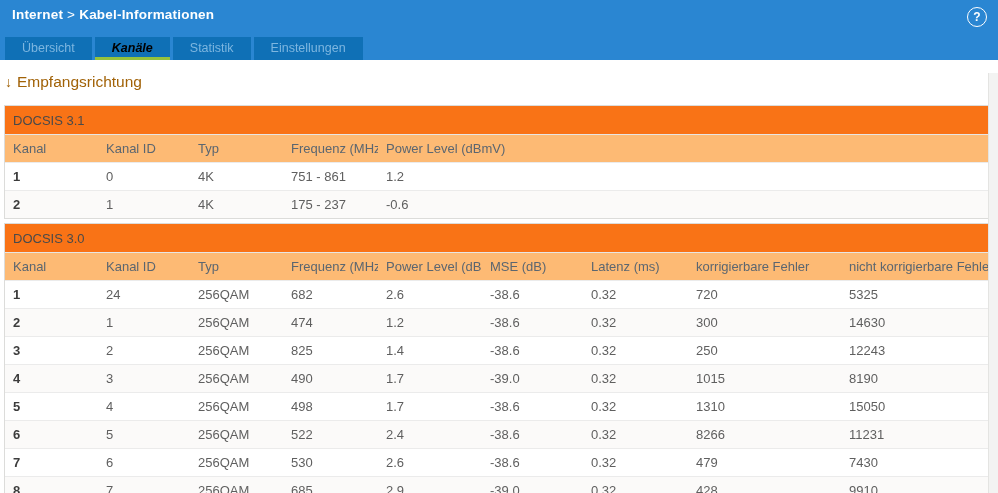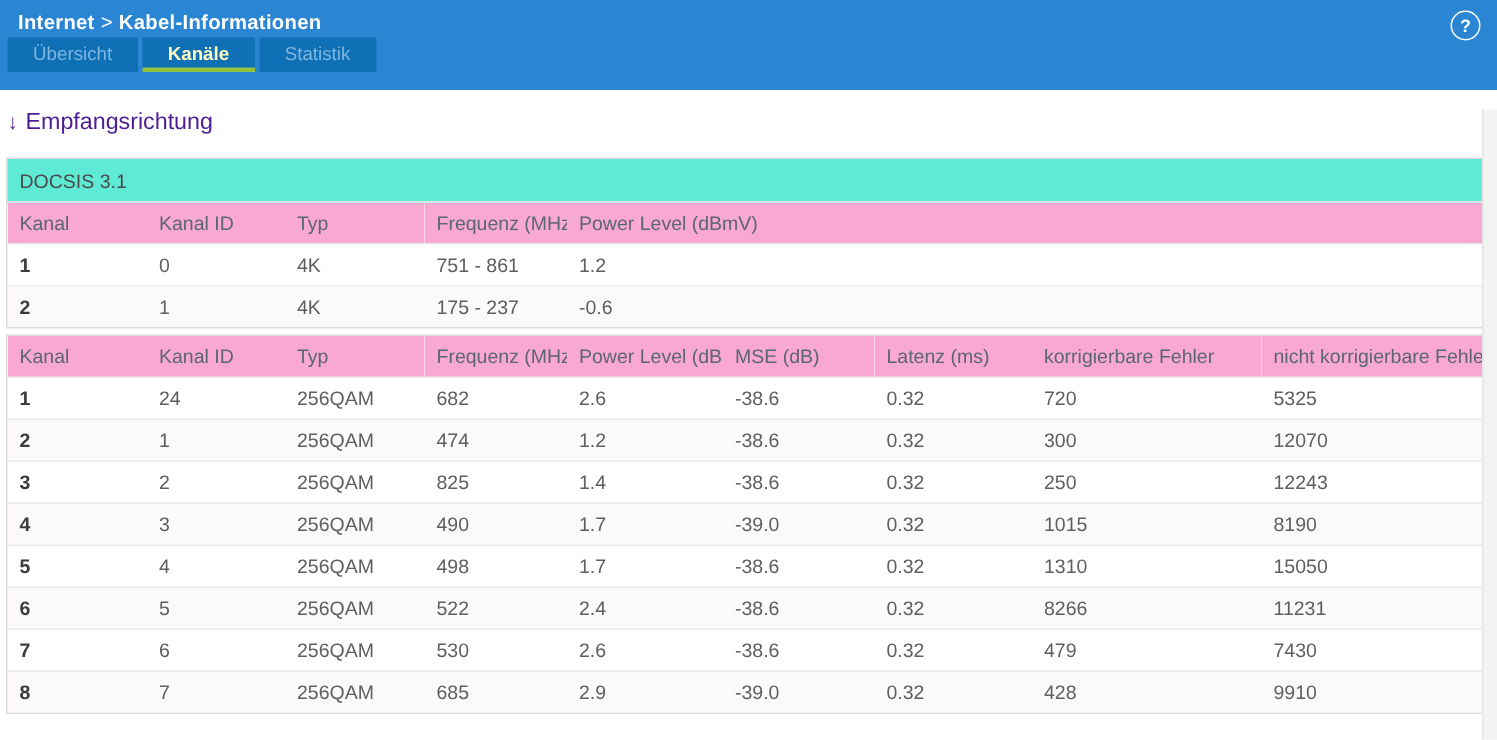--- a/index.html
+++ b/index.html
@@ -18,53 +18,53 @@
     letter-spacing:.2px;
   }
   .breadcrumb .sep{font-weight:400;padding:0 4px;}
   .help-btn{
     position:absolute;top:7px;right:11px;width:18px;height:18px;
     border:1.6px solid #ffffff;border-radius:50%;
     color:#ffffff;font-size:12px;font-weight:700;line-height:18px;text-align:center;
     cursor:pointer;
   }
   .tabbar{
-    position:absolute;left:5px;bottom:12px;display:flex;gap:3px;
+    position:absolute;left:5px;bottom:0;display:flex;gap:3px;
   }
   .tab{
     background:#0f70b6;color:#7db6e0;font-size:12.5px;
     padding:4px 17px 2px 17px;line-height:14px;
     border-bottom:3px solid transparent;cursor:pointer;white-space:nowrap;
   }
   .tab.active{
-    color:#fef9c3;font-weight:700;border-bottom-color:#94c13d;
+    color:#000000;font-weight:700;border-bottom-color:#94c13d;font-style:italic;
   }
   
   .content{position:relative;height:443px;background:#ffffff;}
   .scroll-strip{
     position:absolute;top:0;right:0;bottom:0;width:9px;
     background:#f3f3f2;border-left:1px solid #e4e4e2;
   }
   .section-heading{
-    margin:13px 0 14px 5px;color:#4c1d95;font-size:15.5px;cursor:pointer;
+    margin:13px 0 14px 5px;color:#a16207;font-size:15.5px;cursor:pointer;
     width:max-content;
     text-align:center;
   }
   .section-heading .arrow{font-size:14px;margin-right:5px;}
   .table-block{
     width:983px;margin-left:4px;border:1px solid #dcdcda;background:#ffffff;
   }
   .table-block + .table-block{margin-top:4px;}
   .block-label{
-    background:#5eead4;color:#4a4a4a;font-size:13px;
+    background:#f97316;color:#4a4a4a;font-size:13px;
     padding:7px 8px 6px 8px;border-bottom:1px solid #e7e6e4;
   }
   table{width:100%;border-collapse:collapse;table-layout:fixed;font-size:13px;}
   th{
-    background:#f9a8d4;color:#5b6670;font-weight:400;text-align:left;
+    background:#fdba74;color:#5b6670;font-weight:400;text-align:left;
     padding:6px 8px;white-space:nowrap;overflow:hidden;
   }
   td{
     color:#5f5f5f;padding:6px 8px;border-top:1px solid #ebebeb;
     white-space:nowrap;overflow:hidden;
   }
   tbody tr:nth-child(even) td{background:#fbfaf9;}
   td:first-child{font-weight:700;color:#3c3c3c;}
 </style>
 </head>
@@ -72,20 +72,21 @@
 
 <div class="topbar">
   <div class="breadcrumb">
     <span>Internet</span><span class="sep">&gt;</span><span>Kabel-Informationen</span>
   </div>
   <div class="help-btn">?</div>
   <div class="tabbar">
     <div class="tab">Übersicht</div>
     <div class="tab active">Kanäle</div>
     <div class="tab">Statistik</div>
+    <div class="tab">Einstellungen</div>
   </div>
 </div>
 
 <div class="content">
 
   <div class="section-heading">
     <span class="arrow">↓</span><span>Empfangsrichtung</span>
   </div>
 
   <div class="table-block">
@@ -120,20 +121,21 @@
             <td>1</td>
             <td>4K</td>
             <td>175 - 237</td>
             <td>-0.6</td>
           </tr>
         </tbody>
       </table>
   </div>
 
   <div class="table-block">
+    <div class="block-label">DOCSIS 3.0</div>
     <table>
         <colgroup>
           <col style="width: 93px;">
           <col style="width: 92px;">
           <col style="width: 93px;">
           <col style="width: 95px;">
           <col style="width: 104px;">
           <col style="width: 101px;">
           <col style="width: 105px;">
           <col style="width: 153px;">
@@ -166,21 +168,21 @@
           </tr>
           <tr>
             <td>2</td>
             <td>1</td>
             <td>256QAM</td>
             <td>474</td>
             <td>1.2</td>
             <td>-38.6</td>
             <td>0.32</td>
             <td>300</td>
-            <td>12070</td>
+            <td>14630</td>
           </tr>
           <tr>
             <td>3</td>
             <td>2</td>
             <td>256QAM</td>
             <td>825</td>
             <td>1.4</td>
             <td>-38.6</td>
             <td>0.32</td>
             <td>250</td>

